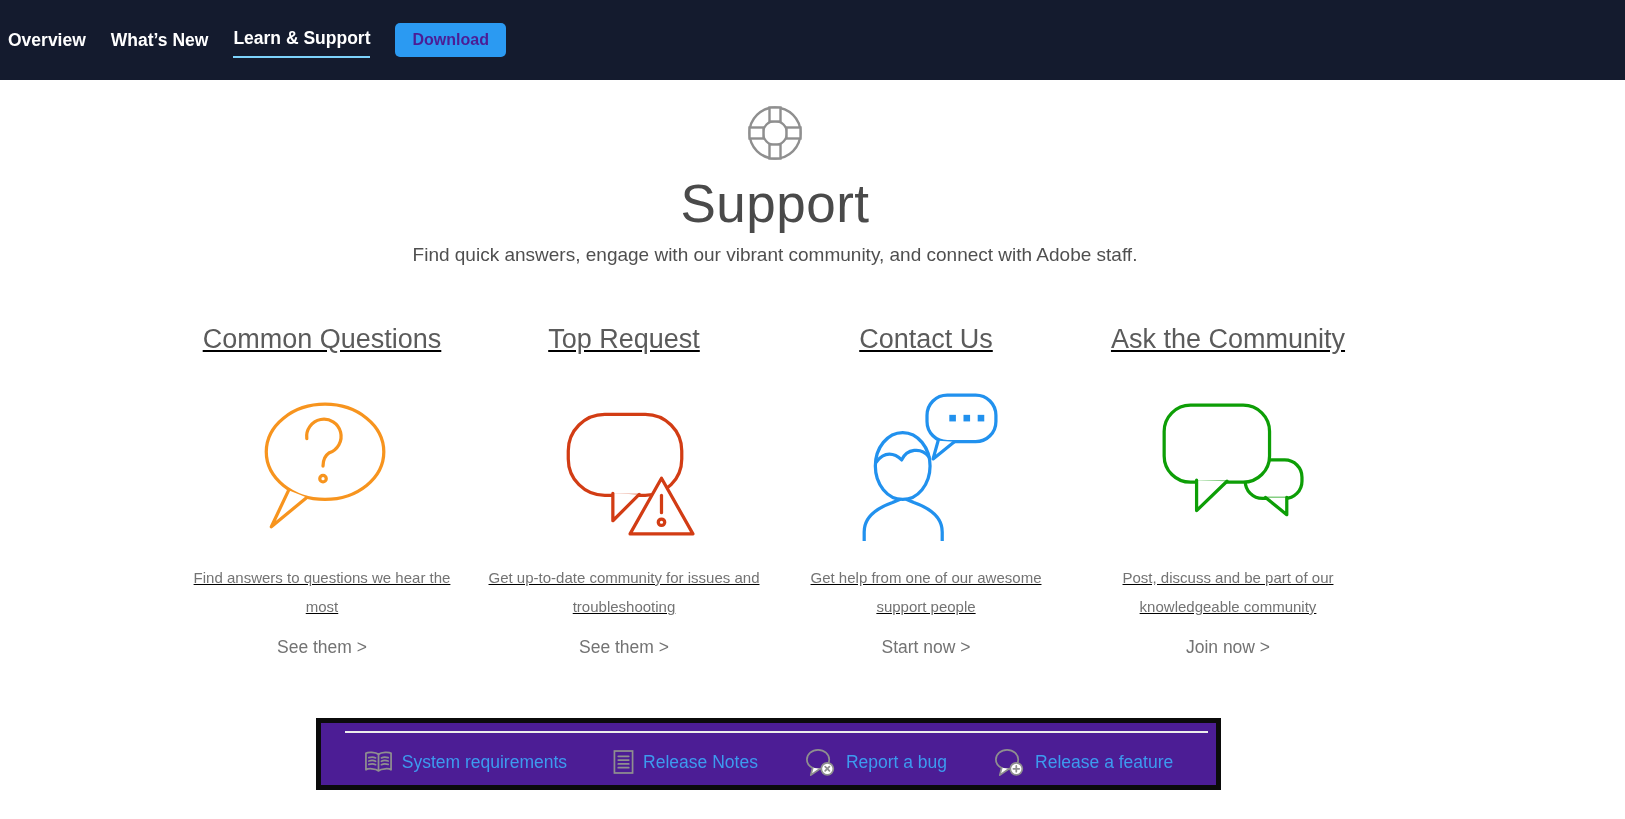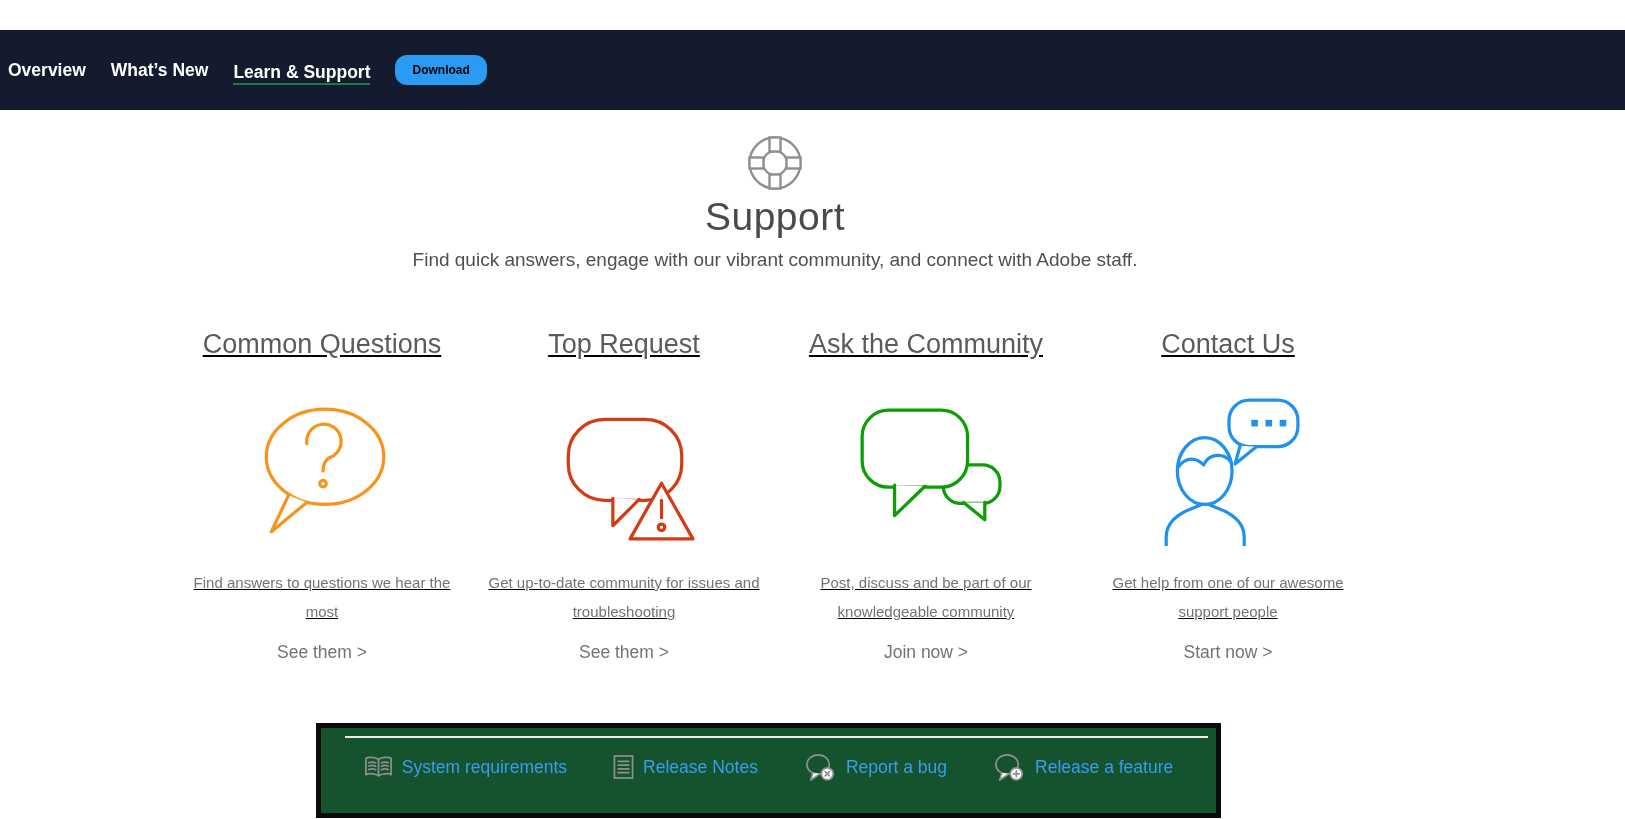--- a/index.html
+++ b/index.html
@@ -1,45 +1,45 @@
 <!DOCTYPE html>
 <html><head>
 <meta charset="utf-8">
 <style>
   * { margin:0; padding:0; box-sizing:border-box; }
   html,body { width:1625px; height:819px; background:#ffffff; overflow:hidden;
     font-family:"Liberation Sans", sans-serif; }
 
   
-  .nav { height:80px; background:#141b2e; display:flex; align-items:center; padding-left:8px;margin-top:30px; }
+  .nav { height:80px; background:#141b2e; display:flex; align-items:center; padding-left:8px; }
   .nav-item { color:#ffffff; font-size:17.5px; font-weight:600; margin-right:25px;
     padding:6px 0; cursor:pointer; white-space:nowrap; }
-  .nav-item.active { border-bottom:2px solid #15803d; padding-bottom:0; }
-  .nav-download { background:#2b9af2; color:#000000; font-size:12px; font-weight:600;
-    border:none; border-radius:12px; padding:8px 17px; margin-left:0; cursor:pointer; }
+  .nav-item.active { border-bottom:2px solid #7dd3fc; padding-bottom:7px; }
+  .nav-download { background:#2b9af2; color:#4c1d95; font-size:16px; font-weight:600;
+    border:none; border-radius:5px; padding:8px 17px; margin-left:0; cursor:pointer; }
 
   
   .page-center { width:1550px; }
   .hero { text-align:center; padding-top:25px; }
   .hero-icon { display:inline-block; height:56px; }
-  .hero-title { font-size:39px; font-weight:300; color:#4a4a4a; margin-top:0; letter-spacing:0.5px; }
+  .hero-title { font-size:53px; font-weight:300; color:#4a4a4a; margin-top:8px; letter-spacing:0.5px; }
   .hero-sub { font-size:19px; font-weight:300; color:#4f4f4f; margin-top:10px; }
 
   
   .cards { display:flex; justify-content:center; margin-top:58px; }
   .card { width:302px; text-align:center;text-decoration:underline; }
   .card-title { font-size:27px; font-weight:300; color:#5b5b5b; }
   .card-icon { height:196px; display:flex; align-items:center; justify-content:center; margin-top:12px; }
   .card-desc { font-size:15px; color:#737373; line-height:29px; width:282px; margin:0 auto; font-weight:300; }
   .card-link { display:inline-block; margin-top:16px; font-size:17.5px; color:#737373;
     text-decoration:none; cursor:pointer; font-weight:300;text-align:center; }
 
   
   .quickbox { width:905px; margin-left:316px; margin-top:60px; border:5px solid #0b0b0b;
-    height:95px; background:#14532d; }
+    height:72px; background:#4c1d95; }
   .quickbox-divider { height:2px; background:#ececec; margin:8px 8px 0 24px; }
   .quicklinks { display:flex; justify-content:center; align-items:center; gap:46px; height:58px; }
   .quicklink { display:flex; align-items:center; gap:9px; cursor:pointer; text-decoration:none; }
   .quicklink-label { font-size:17.5px; color:#3d9bef; font-weight:300; white-space:nowrap; }
   svg { display:block; }
 </style>
 </head>
 <body>
 
 <div class="nav">
@@ -97,55 +97,55 @@
             <line x1="112" y1="105" x2="112" y2="122"></line>
             <circle cx="112" cy="131.5" r="3.2"></circle>
           </g>
         </svg>
       </div>
       <p class="card-desc">Get up-to-date community for issues and troubleshooting</p>
       <a class="card-link">See them &gt;</a>
     </div>
 
     <div class="card">
-      <h2 class="card-title">Ask the Community</h2>
-      <div class="card-icon">
-        <svg width="152" height="152" viewBox="0 0 150 150">
-          <g fill="none" stroke-width="3.2" stroke-linecap="round" stroke-linejoin="round" stroke="#0d9e06">
-            <rect x="92" y="70" width="56" height="38" rx="17" fill="#fff"></rect>
-            <path d="M 112 107 L 133 124 L 133 107" fill="#fff"></path>
-            <rect x="12" y="16" width="104" height="76" rx="26" fill="#fff"></rect>
-            <path d="M 44 90 L 44 120 L 74 91" fill="#fff"></path>
-          </g>
-        </svg>
-      </div>
-      <p class="card-desc">Post, discuss and be part of our knowledgeable community</p>
-      <a class="card-link">Join now &gt;</a>
-    </div>
-
-    <div class="card">
       <h2 class="card-title">Contact Us</h2>
       <div class="card-icon">
         <svg width="152" height="152" viewBox="0 0 150 150">
           <g fill="none" stroke-width="3.2" stroke-linecap="round" stroke-linejoin="round" stroke="#2191ee">
             <rect x="76" y="6" width="68" height="46" rx="20" fill="#fff"></rect>
             <path d="M 87 51 L 82 69 L 103 52" fill="#fff"></path>
             <g stroke="none" fill="#2191ee">
               <rect x="98" y="25.5" width="6.5" height="6.5"></rect>
               <rect x="112" y="25.5" width="6.5" height="6.5"></rect>
               <rect x="126" y="25.5" width="6.5" height="6.5"></rect>
             </g>
             <path d="M 14 150 L 14 141 C 14 127 25 118 42 112 L 49 109 L 49 98 L 56 98 L 56 109 L 63 112 C 80 118 91 127 91 141 L 91 150" fill="#fff"></path>
             <ellipse cx="52" cy="76" rx="27" ry="33" fill="#fff"></ellipse>
             <path d="M 26 72 C 34 61 44 63 51 70 C 56 59 70 57 78 67"></path>
           </g>
         </svg>
       </div>
       <p class="card-desc">Get help from one of our awesome support people</p>
       <a class="card-link">Start now &gt;</a>
+    </div>
+
+    <div class="card">
+      <h2 class="card-title">Ask the Community</h2>
+      <div class="card-icon">
+        <svg width="152" height="152" viewBox="0 0 150 150">
+          <g fill="none" stroke-width="3.2" stroke-linecap="round" stroke-linejoin="round" stroke="#0d9e06">
+            <rect x="92" y="70" width="56" height="38" rx="17" fill="#fff"></rect>
+            <path d="M 112 107 L 133 124 L 133 107" fill="#fff"></path>
+            <rect x="12" y="16" width="104" height="76" rx="26" fill="#fff"></rect>
+            <path d="M 44 90 L 44 120 L 74 91" fill="#fff"></path>
+          </g>
+        </svg>
+      </div>
+      <p class="card-desc">Post, discuss and be part of our knowledgeable community</p>
+      <a class="card-link">Join now &gt;</a>
     </div>
 
   </div>
 
   <div class="quickbox">
     <div class="quickbox-divider"></div>
     <div class="quicklinks">
 
       <a class="quicklink">
         <span>

